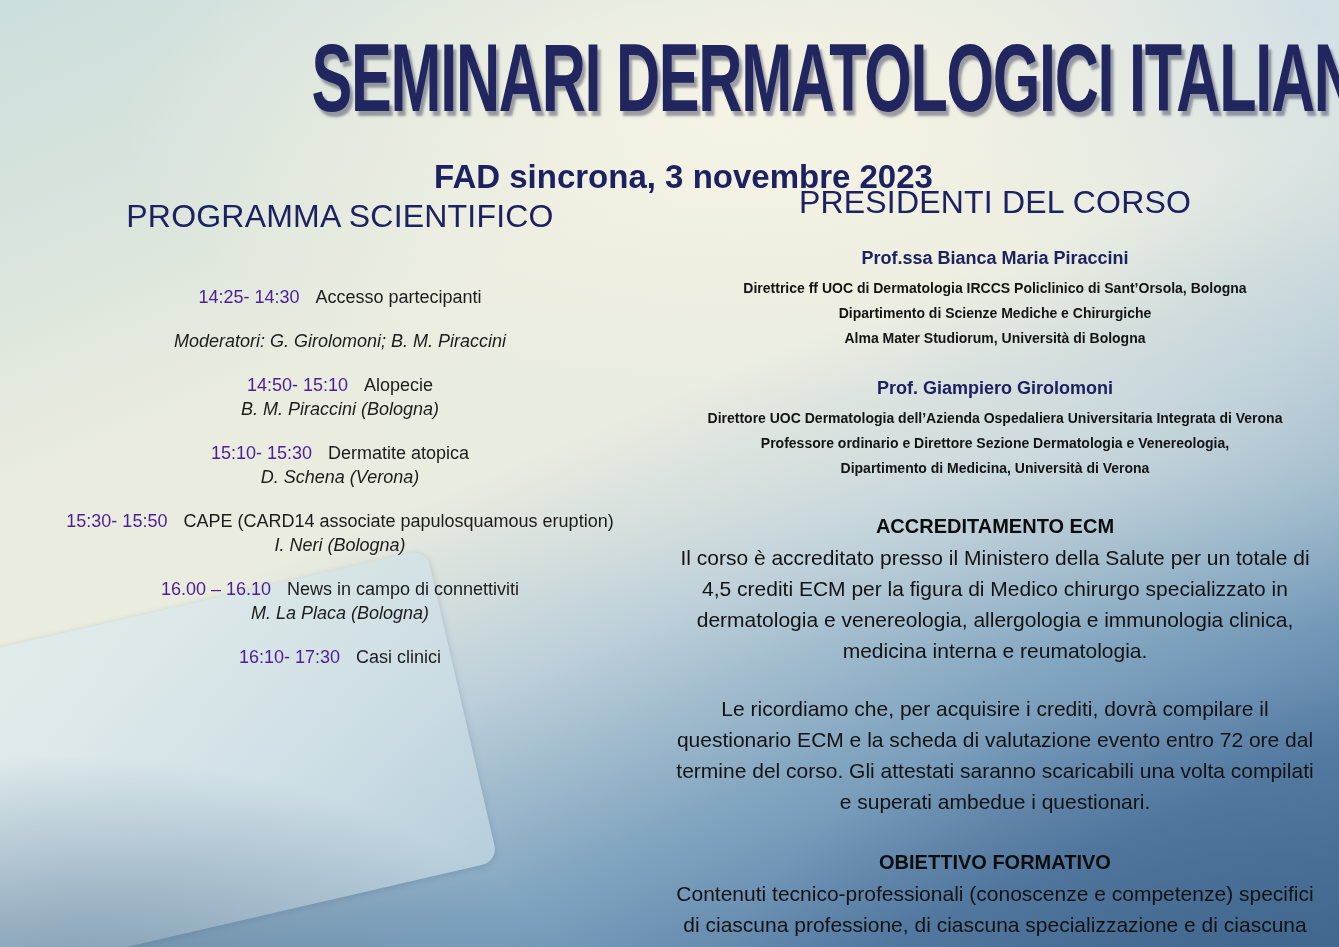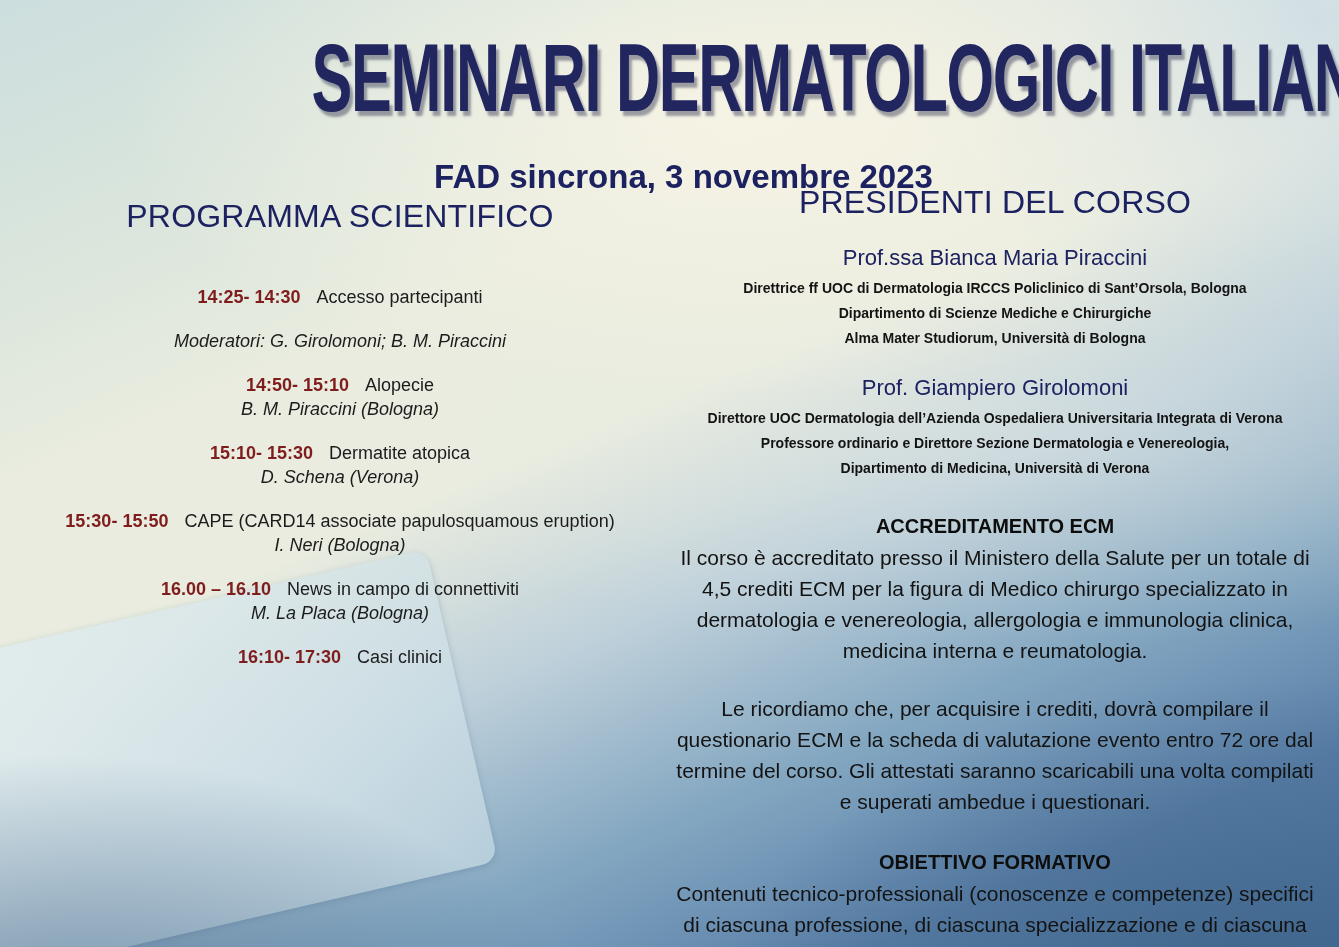--- a/index.html
+++ b/index.html
@@ -67,31 +67,31 @@
     color: #1c2160;
     letter-spacing: 0.2px;
   }
 
   .col-left {
     position: absolute; left: 40px; top: 198px; width: 600px;
     text-align: center; color: #1c1c1c;
   }
   .prog-list { margin-top: 50px; }
   .prog-item { margin-bottom: 20px; font-size: 18px; line-height: 24px; }
-  .prog-time { font-weight: bold; color: #7f1d1d; margin-right: 16px; }
+  .prog-time { font-weight: normal; color: #4c1d95; margin-right: 16px; }
   .prog-speaker { font-style: italic; }
   .moderators { font-style: italic; font-size: 18px; line-height: 24px; margin-bottom: 20px; }
 
   .col-right {
     position: absolute; left: 672px; top: 184px; width: 646px;
     text-align: center; color: #131313;
   }
   .president { margin-top: 22px; }
   .president-name {
-    font-size: 22px; font-weight: normal; color: #1c2160; line-height: 30px; margin-bottom: 3px;
+    font-size: 18px; font-weight: bold; color: #1c2160; line-height: 30px; margin-bottom: 3px;
   }
   .president-line { font-size: 14px; font-weight: bold; line-height: 25px; }
 
   .block-header { margin: 34px 0 4px; font-size: 20px; font-weight: bold; color: #0d0d0d; }
   .body-par { margin: 4px 0 0; font-size: 21px; line-height: 31px; }
   .body-par + .body-par { margin-top: 27px; }
   .area-line { margin: 0; font-size: 15.5px; line-height: 31px; }
 </style>
 </head>
 <body>

